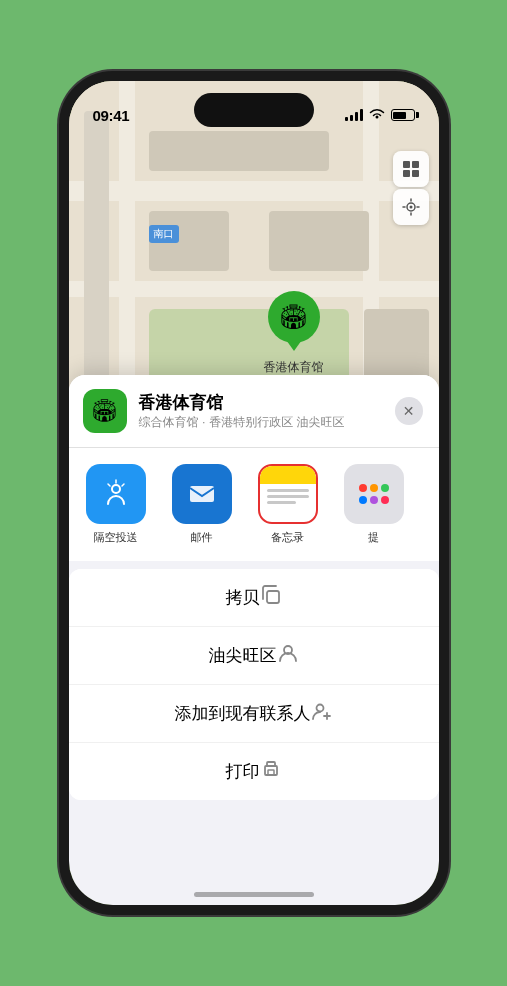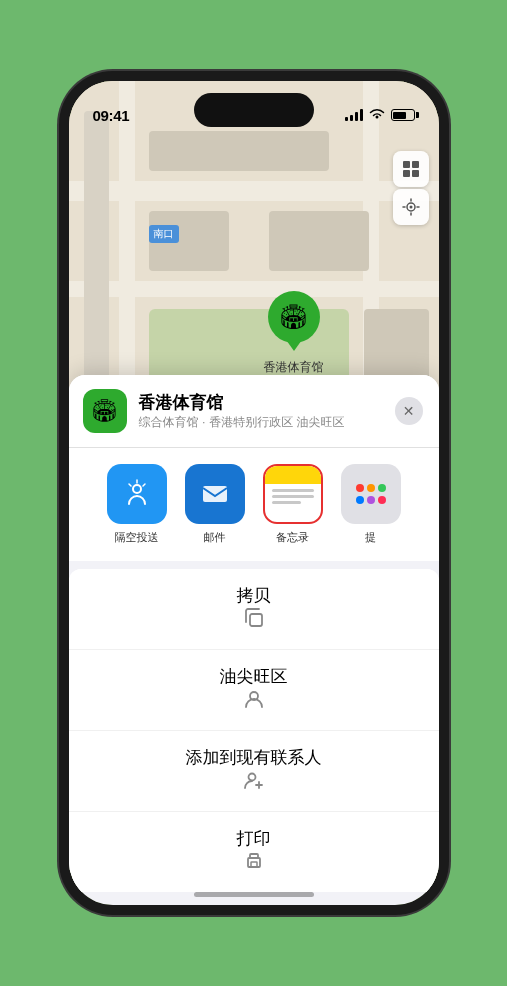--- a/index.html
+++ b/index.html
@@ -229,24 +229,23 @@
       color: #666;
       cursor: pointer;
       flex-shrink: 0;
     }
 
     
     .share-row {
       background: #fff;
       padding: 16px 12px;
       display: flex;
-      gap: 8px;
+      gap: 16px;
       overflow-x: auto;
       border-bottom: 8px solid #f2f2f7;
-      justify-content: center;
     }
     .share-row::-webkit-scrollbar { display: none; }
 
     .share-item {
       display: flex;
       flex-direction: column;
       align-items: center;
       gap: 6px;
       min-width: 70px;
     }
@@ -275,26 +274,25 @@
     .action-list {
       background: #fff;
       border-radius: 12px;
       margin: 0 0;
       overflow: hidden;
     }
 
     .action-item {
       display: flex;
       align-items: center;
-      justify-content: space-between;
+      justify-content: center;
       padding: 15px 16px;
       border-bottom: 1px solid #f0f0f0;
       background: #fff;
       cursor: pointer;
-      flex-direction: column;
     }
     .action-item:last-child {
       border-bottom: none;
     }
     .action-text {
       font-size: 17px;
       color: #000;
     }
     .action-icon {
       font-size: 20px;

